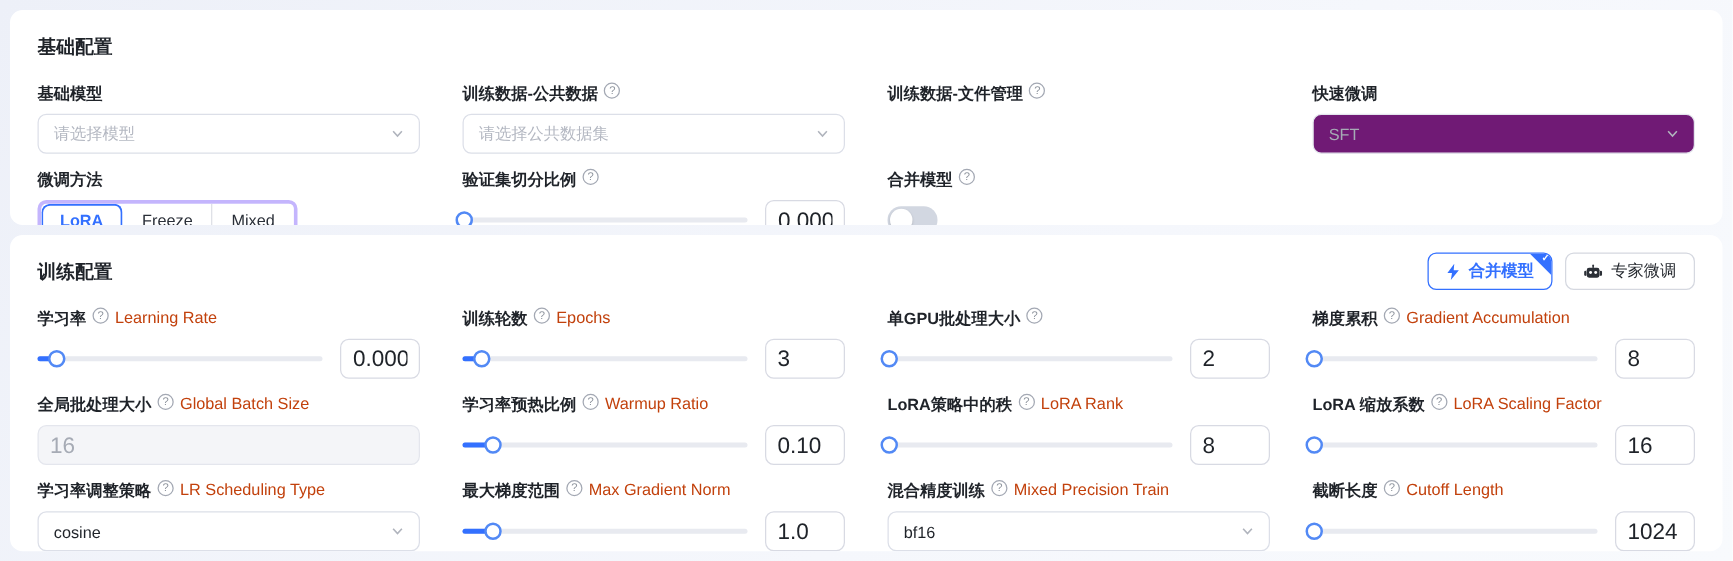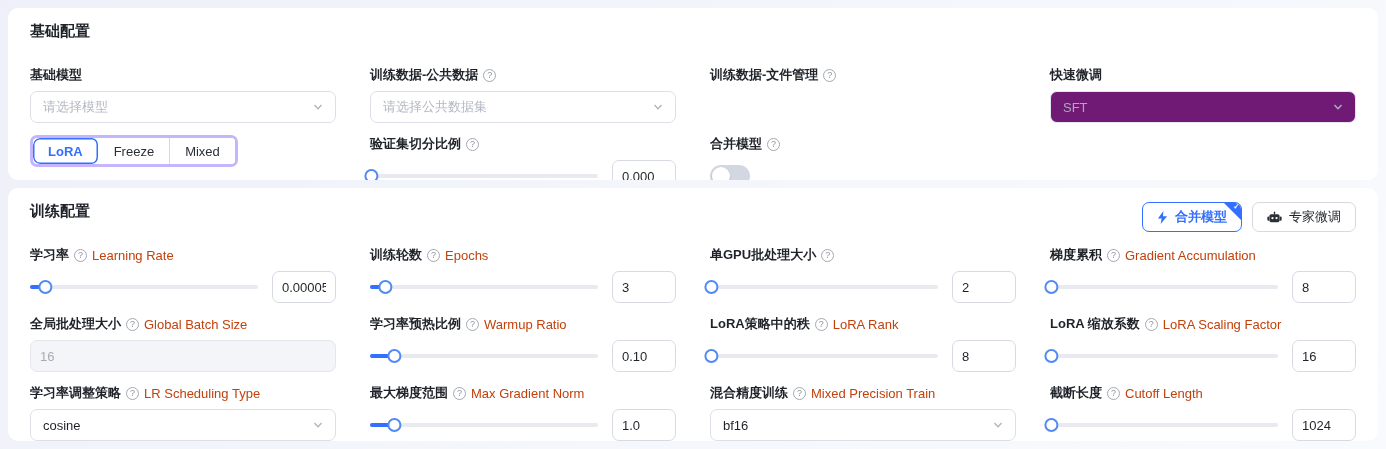--- a/index.html
+++ b/index.html
@@ -11,25 +11,25 @@
   }
   .card {
     background:#ffffff;
     border-radius:10px;
     margin:0 8px;
     padding:12px 22px 10px 22px;
     overflow:hidden;
   }
   .card-basic { margin-top:8px; height:172px; }
   .card-training { margin-top:8px; height:253px; }
-  .card-header { display:flex; justify-content:space-between; margin:2px 0 14px 0; height:30px; }
+  .card-header { display:flex; align-items:center; justify-content:space-between; margin:2px 0 14px 0; height:30px; }
   h2.section-title { font-size:15px; font-weight:bold; color:#1f2329; }
   .grid { display:grid; grid-template-columns:repeat(4,1fr); column-gap:34px; margin-bottom:12px; }
   .cell { min-width:0; }
-  .field-label { display:flex; align-items:center; gap:5px; font-size:13px; margin-bottom:7px; white-space:nowrap; }
+  .field-label { display:flex; align-items:flex-start; gap:5px; font-size:13px; margin-bottom:7px; white-space:nowrap; }
   .label-zh { color:#1f2329; font-weight:600; }
   .label-en { color:#c2410c; font-weight:400; }
   .help {
     display:inline-flex; align-items:center; justify-content:center;
     width:13px; height:13px; border:1px solid #a3a8b3; border-radius:50%;
     font-size:9px; color:#8f959e; flex:none; line-height:1;
   }
   .control-row { display:flex; align-items:center; gap:14px; height:32px; }
   
   .select {
@@ -60,21 +60,21 @@
   .slider .fill { position:absolute; top:14px; left:0; height:4px; border-radius:2px; background:#3370ff; width:var(--p,0%); }
   .slider .handle {
     position:absolute; top:9px; left:var(--p,0%); transform:translateX(-40%);
     width:14px; height:14px; border-radius:50%; background:#fff;
     border:2px solid #5289f5; cursor:grab;
   }
   
   input.num {
     width:64px; height:32px; flex:none;
     border:1px solid #d8dae3; border-radius:7px;
-    font-size:13px; color:#1f2329; padding:0 9px;
+    font-size:18px; color:#1f2329; padding:0 9px;
     font-family:"Liberation Sans","DejaVu Sans",sans-serif;
     background:#fff; outline:none;
   }
   input.num.wide { width:100%; }
   input.num:disabled { background:#f4f5f8; border-color:#e4e6ed; color:#a6abb5; }
   
   .switch { width:40px; height:22px; border-radius:11px; background:#d2d7e1; position:relative; cursor:pointer; }
   .switch .knob { position:absolute; top:2px; left:2px; width:18px; height:18px; border-radius:50%; background:#fff; box-shadow:0 1px 2px rgba(0,0,0,.18); }
   
   .actions { display:flex; align-items:center; gap:10px; }
@@ -140,20 +140,23 @@
             <svg width="10" height="10" viewBox="0 0 10 10">
               <polyline points="1.5,3 5,6.8 8.5,3" fill="none" stroke="#b0b4bd" stroke-width="1.3"></polyline>
             </svg>
           </span>
       </div>
     </div>
   </div>
 
   <div class="grid">
     <div class="cell">
+      <div class="field-label">
+        <span class="label-zh">微调方法</span>
+      </div>
       <div class="radio-group">
         <div class="radio active">LoRA</div>
         <div class="radio">Freeze</div>
         <div class="radio">Mixed</div>
       </div>
     </div>
     <div class="cell">
       <div class="field-label">
         <span class="label-zh">验证集切分比例</span>
         <span class="help">?</span>

